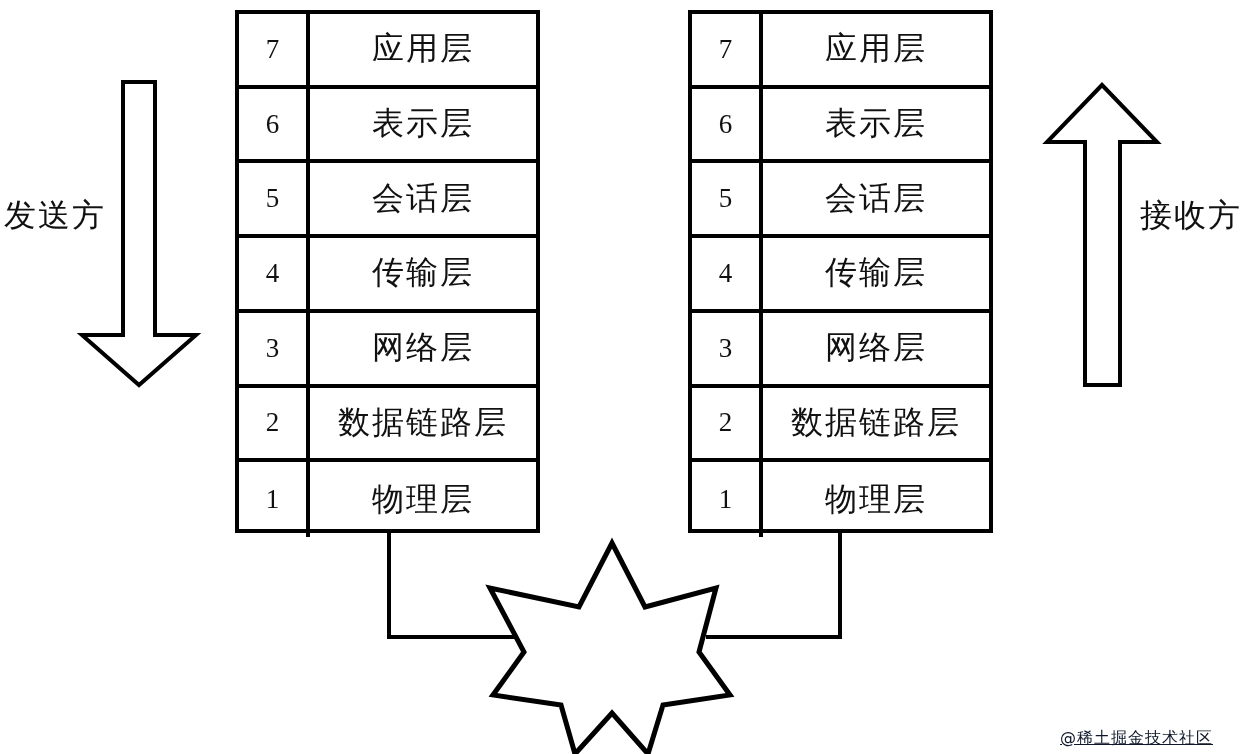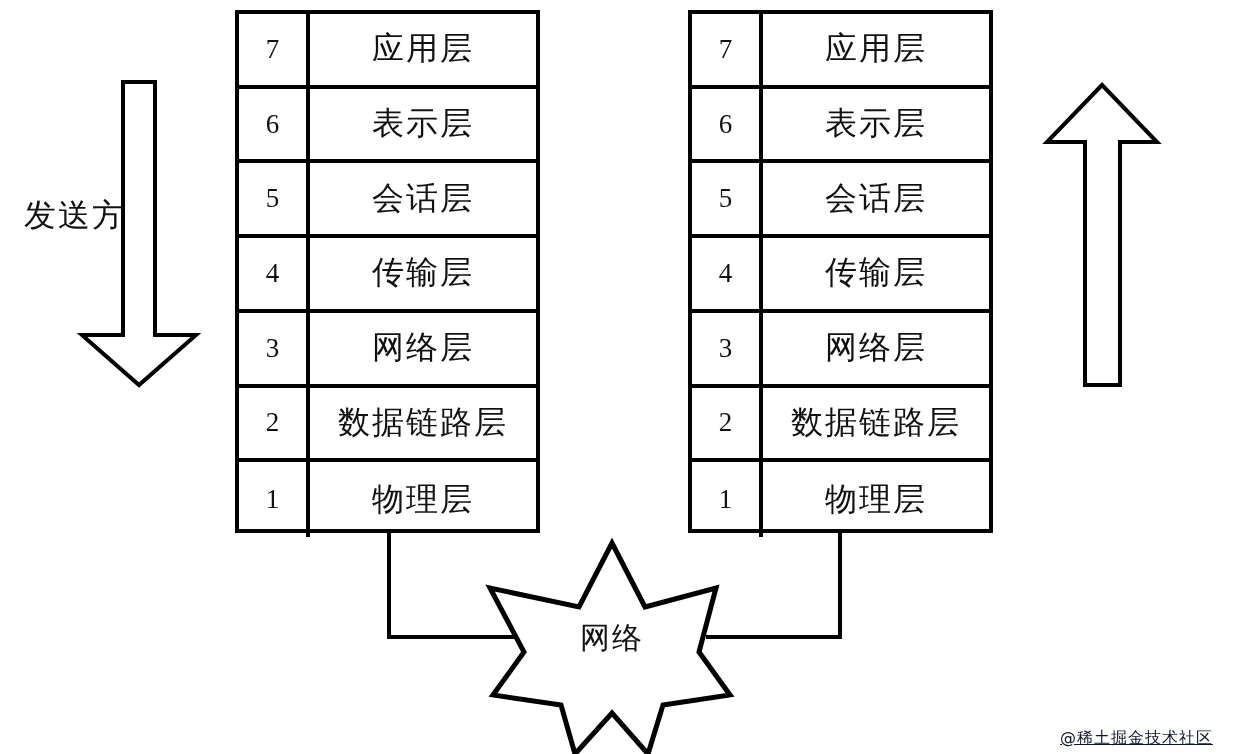--- a/index.html
+++ b/index.html
@@ -55,21 +55,21 @@
     font-family: "DejaVu Serif", "Liberation Serif", serif;
   }
   .side-label {
     position: absolute;
     font-size: 32px;
     letter-spacing: 2px;
     color: #111111;
     white-space: nowrap;
     font-family: "DejaVu Serif", "Liberation Serif", serif;
   }
-  #label-sender   { left: 24px;  top: 194px; font-family: Liberation Mono, monospace; }
+  #label-sender   { left: 4px;  top: 194px; font-family: Liberation Mono, monospace; }
   #label-receiver { left: 1140px; top: 194px; }
   .vec {
     position: absolute;
     left: 0;
     top: 0;
     width: 1241px;
     height: 754px;
     pointer-events: none;
   }
   .watermark {
@@ -168,19 +168,19 @@
 
     <polygon points="1102,85 1157,142 1120,142 1120,385 1085,385 1085,142 1047,142" fill="#ffffff" stroke="#000000" stroke-width="4" stroke-linejoin="miter"></polygon>
 
     <polyline points="389,533 389,637 520,637" fill="none" stroke="#000000" stroke-width="4"></polyline>
 
     <polyline points="840,533 840,637 706,637" fill="none" stroke="#000000" stroke-width="4"></polyline>
 
     <polygon points="612,543 645,607 716,588 699,652 730,695 663,705 648,754 612,713 575,754 561,705 493,695 524,652 490,588 579,607" fill="#ffffff" stroke="#000000" stroke-width="5" stroke-linejoin="miter"></polygon>
   </svg>
 
-  <div class="star-label">网络</div>
 
   <div class="side-label" id="label-sender">发送方</div>
+  <div class="side-label" id="label-receiver">接收方</div>
 
   <div class="watermark">@稀土掘金技术社区</div>
 
 </div>
 
 </body></html>

